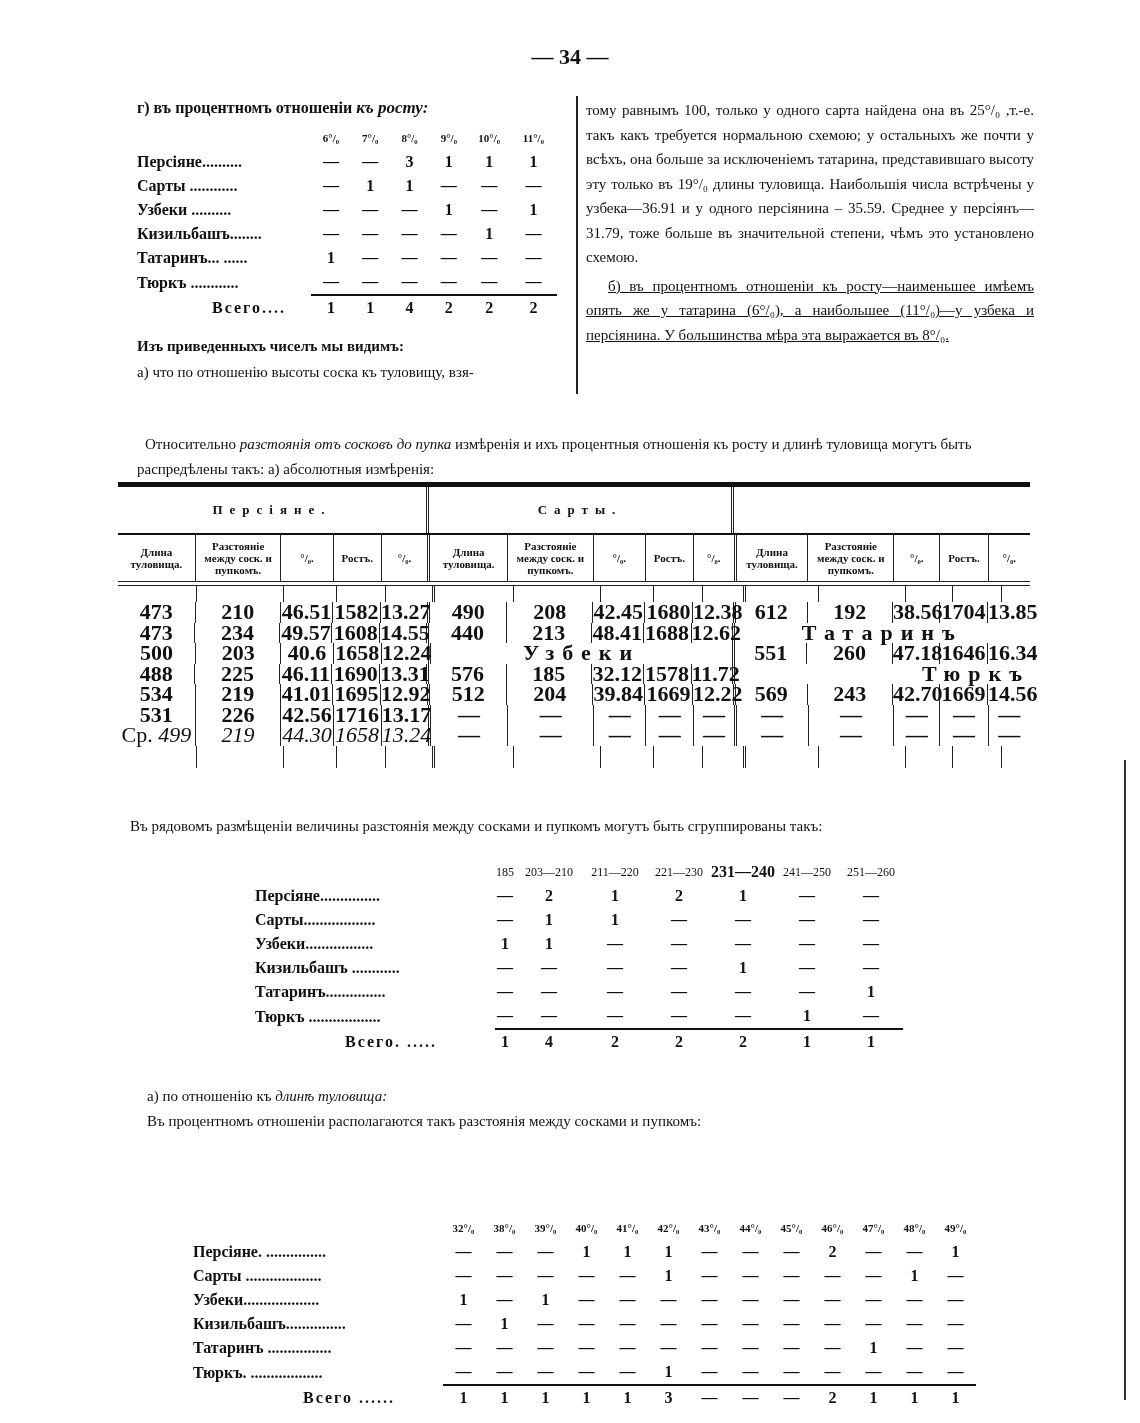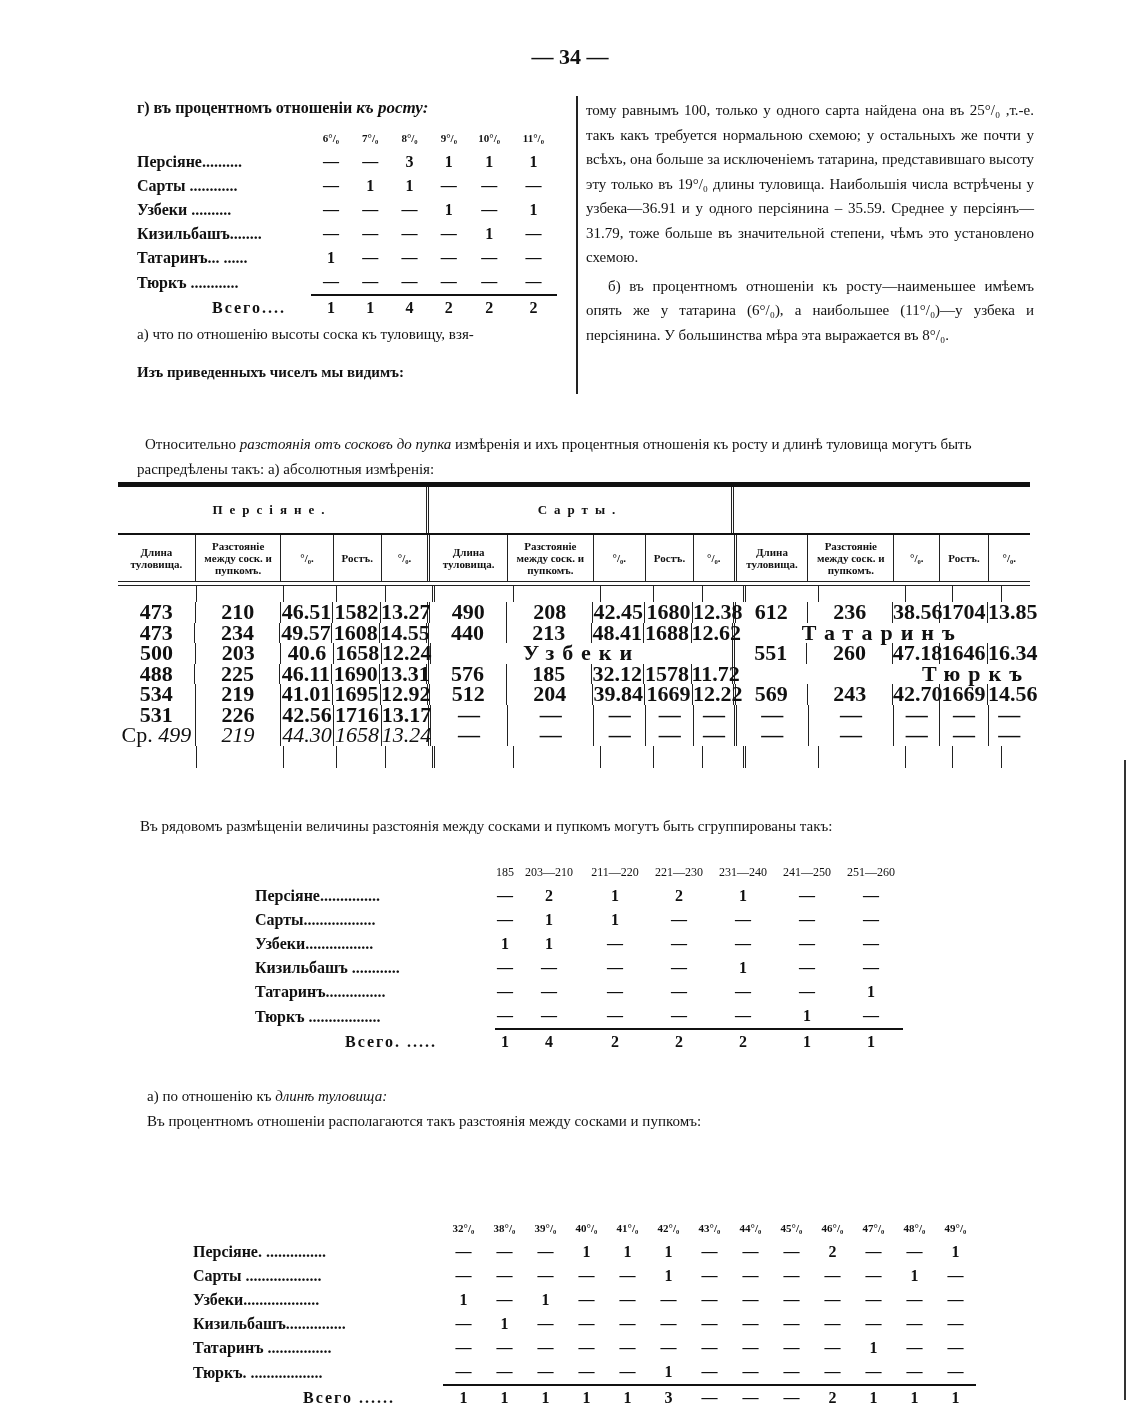--- a/index.html
+++ b/index.html
@@ -113,29 +113,29 @@
       <td class="lbl" style="padding-left:75px;letter-spacing:2px;border-top:none;">Всего....</td>
       <td>1</td>
       <td>1</td>
       <td>4</td>
       <td>2</td>
       <td>2</td>
       <td>2</td>
     </tr>
   </tbody>
     </table>
+  <div class="para" style="margin-top:14px;font-weight:bold;">Изъ приведенныхъ чиселъ мы видимъ:</div>
   <div class="para" style="margin-top:2px;">а) что по отношенію высоты соска къ туловищу, взя-</div>
-  <div class="para" style="margin-top:14px;font-weight:bold;">Изъ приведенныхъ чиселъ мы видимъ:</div>
 </div>
 
 <div class="abs vrule"></div>
 
 <div class="abs col-right">
   <div>тому равнымъ 100, только у одного сарта найдена она въ 25°/₀ ,т.-е. такъ какъ требуется нормальною схемою; у остальныхъ же почти у всѣхъ, она больше за исключеніемъ татарина, представившаго высоту эту только въ 19°/₀ длины туловища. Наибольшія числа встрѣчены у узбека—36.91 и у одного персіянина – 35.59. Среднее у персіянъ—31.79, тоже больше въ значительной степени, чѣмъ это установлено схемою.</div>
-  <div style="text-indent:22px;margin-top:4px;">б) въ процентномъ отношеніи къ росту—наименьшее имѣемъ опять же у татарина (6°/₀), а наибольшее (11°/₀)—у узбека и персіянина. У большинства мѣра эта выражается въ 8°/₀.</div>
+  <div style="text-indent:22px;margin-top:4px;text-decoration:underline;">б) въ процентномъ отношеніи къ росту—наименьшее имѣемъ опять же у татарина (6°/₀), а наибольшее (11°/₀)—у узбека и персіянина. У большинства мѣра эта выражается въ 8°/₀.</div>
 </div>
 
 <div class="abs wide-para" style="top:432px;">
   <span style="padding-left:8px">Относительно </span><i>разстоянія отъ сосковъ до пупка</i><span> измѣренія и ихъ процентныя отношенія къ росту и длинѣ туловища могутъ быть распредѣлены такъ: а) абсолютныя измѣренія:</span>
 </div>
 
 <div class="abs bigtable">
   <div class="big-top"></div>
   <div class="grp">
     <div class="grp-cell" style="width:308px;border-right:3px double #222;">Персіяне.</div>
@@ -182,21 +182,21 @@
     <div class="w2">210</div>
     <div class="w3">46.51</div>
     <div class="w4">1582</div>
     <div class="w5 gsep">13.27</div>
     <div class="w1">490</div>
     <div class="w2">208</div>
     <div class="w3">42.45</div>
     <div class="w4">1680</div>
     <div class="gsep" style="width:40px">12.38</div>
     <div style="width:72px">612</div>
-    <div class="w2">236</div>
+    <div class="w2">192</div>
     <div style="width:46px">38.56</div>
     <div class="w4">1704</div>
     <div style="width:42px;border-right:none">13.85</div>
   </div>
 
   <div class="drow">
     <div class="w1">473</div>
     <div class="w2">234</div>
     <div class="w3">49.57</div>
     <div class="w4">1608</div>
@@ -301,31 +301,31 @@
       <div class="w3" style="border-right:1px solid #222"></div>
       <div class="w4" style="border-right:1px solid #222"></div>
       <div style="width:40px;border-right:3px double #222"></div>
     <div style="width:72px;border-right:1px solid #222"></div>
       <div class="w2" style="border-right:1px solid #222"></div>
       <div style="width:46px;border-right:1px solid #222"></div>
       <div class="w4" style="border-right:1px solid #222"></div>
   </div>
 </div>
 
-<div class="abs wide-para" style="top:814px;left:140px;">Въ рядовомъ размѣщеніи величины разстоянія между сосками и пупкомъ могутъ быть сгруппированы такъ:</div>
+<div class="abs wide-para" style="top:814px;left:130px;">Въ рядовомъ размѣщеніи величины разстоянія между сосками и пупкомъ могутъ быть сгруппированы такъ:</div>
 
 <table class="stat abs" style="left:255px;top:860px;">
   <tbody>
       <tr>
     <td style="width:240px"></td>
     <td class="hdr" style="width:20px;font-weight:normal;font-size:12px">185</td>
     <td class="hdr" style="width:68px;font-weight:normal;font-size:12px">203—210</td>
     <td class="hdr" style="width:64px;font-weight:normal;font-size:12px">211—220</td>
     <td class="hdr" style="width:64px;font-weight:normal;font-size:12px">221—230</td>
-    <td class="hdr" style="width:64px;font-weight:normal;font-size:12px">231—240</td>
+    <td class="hdr" style="width:64px;font-weight:bold;font-size:16px">231—240</td>
     <td class="hdr" style="width:64px;font-weight:normal;font-size:12px">241—250</td>
     <td class="hdr" style="width:64px;font-weight:normal;font-size:12px">251—260</td>
   </tr>
   <tr>
     <td class="lbl">Персіяне...............</td>
     <td>—</td>
         <td>2</td>
         <td>1</td>
         <td>2</td>
         <td>1</td>

